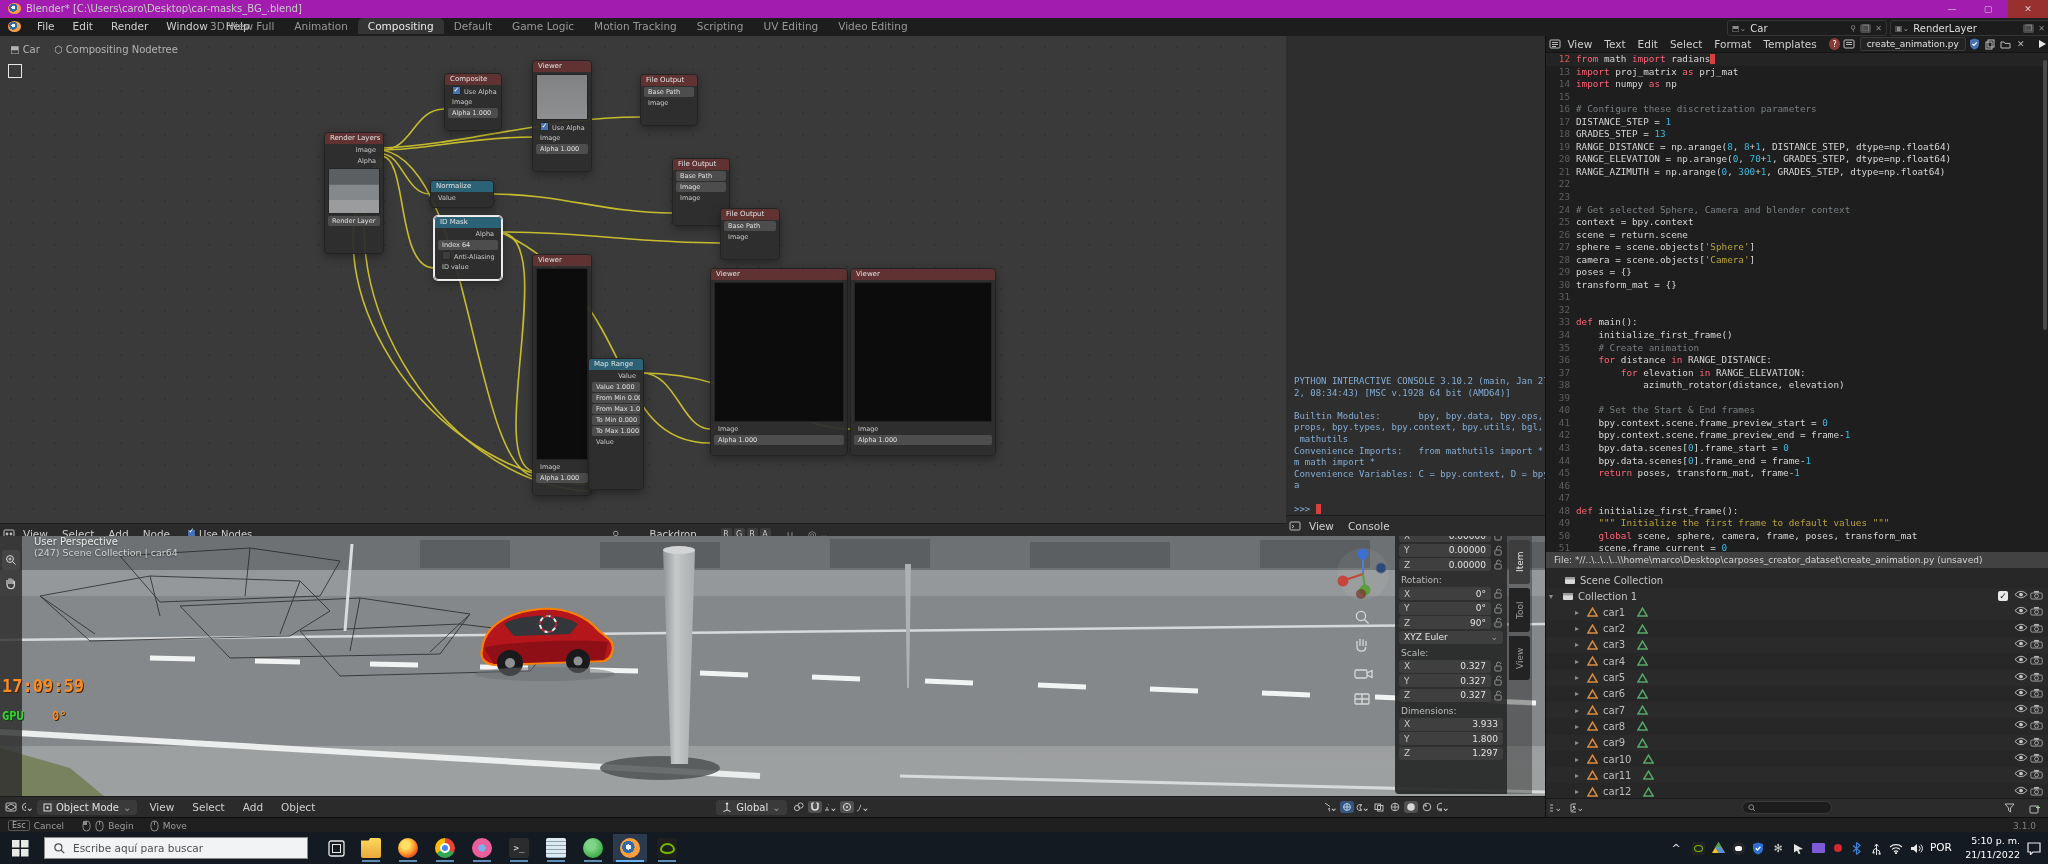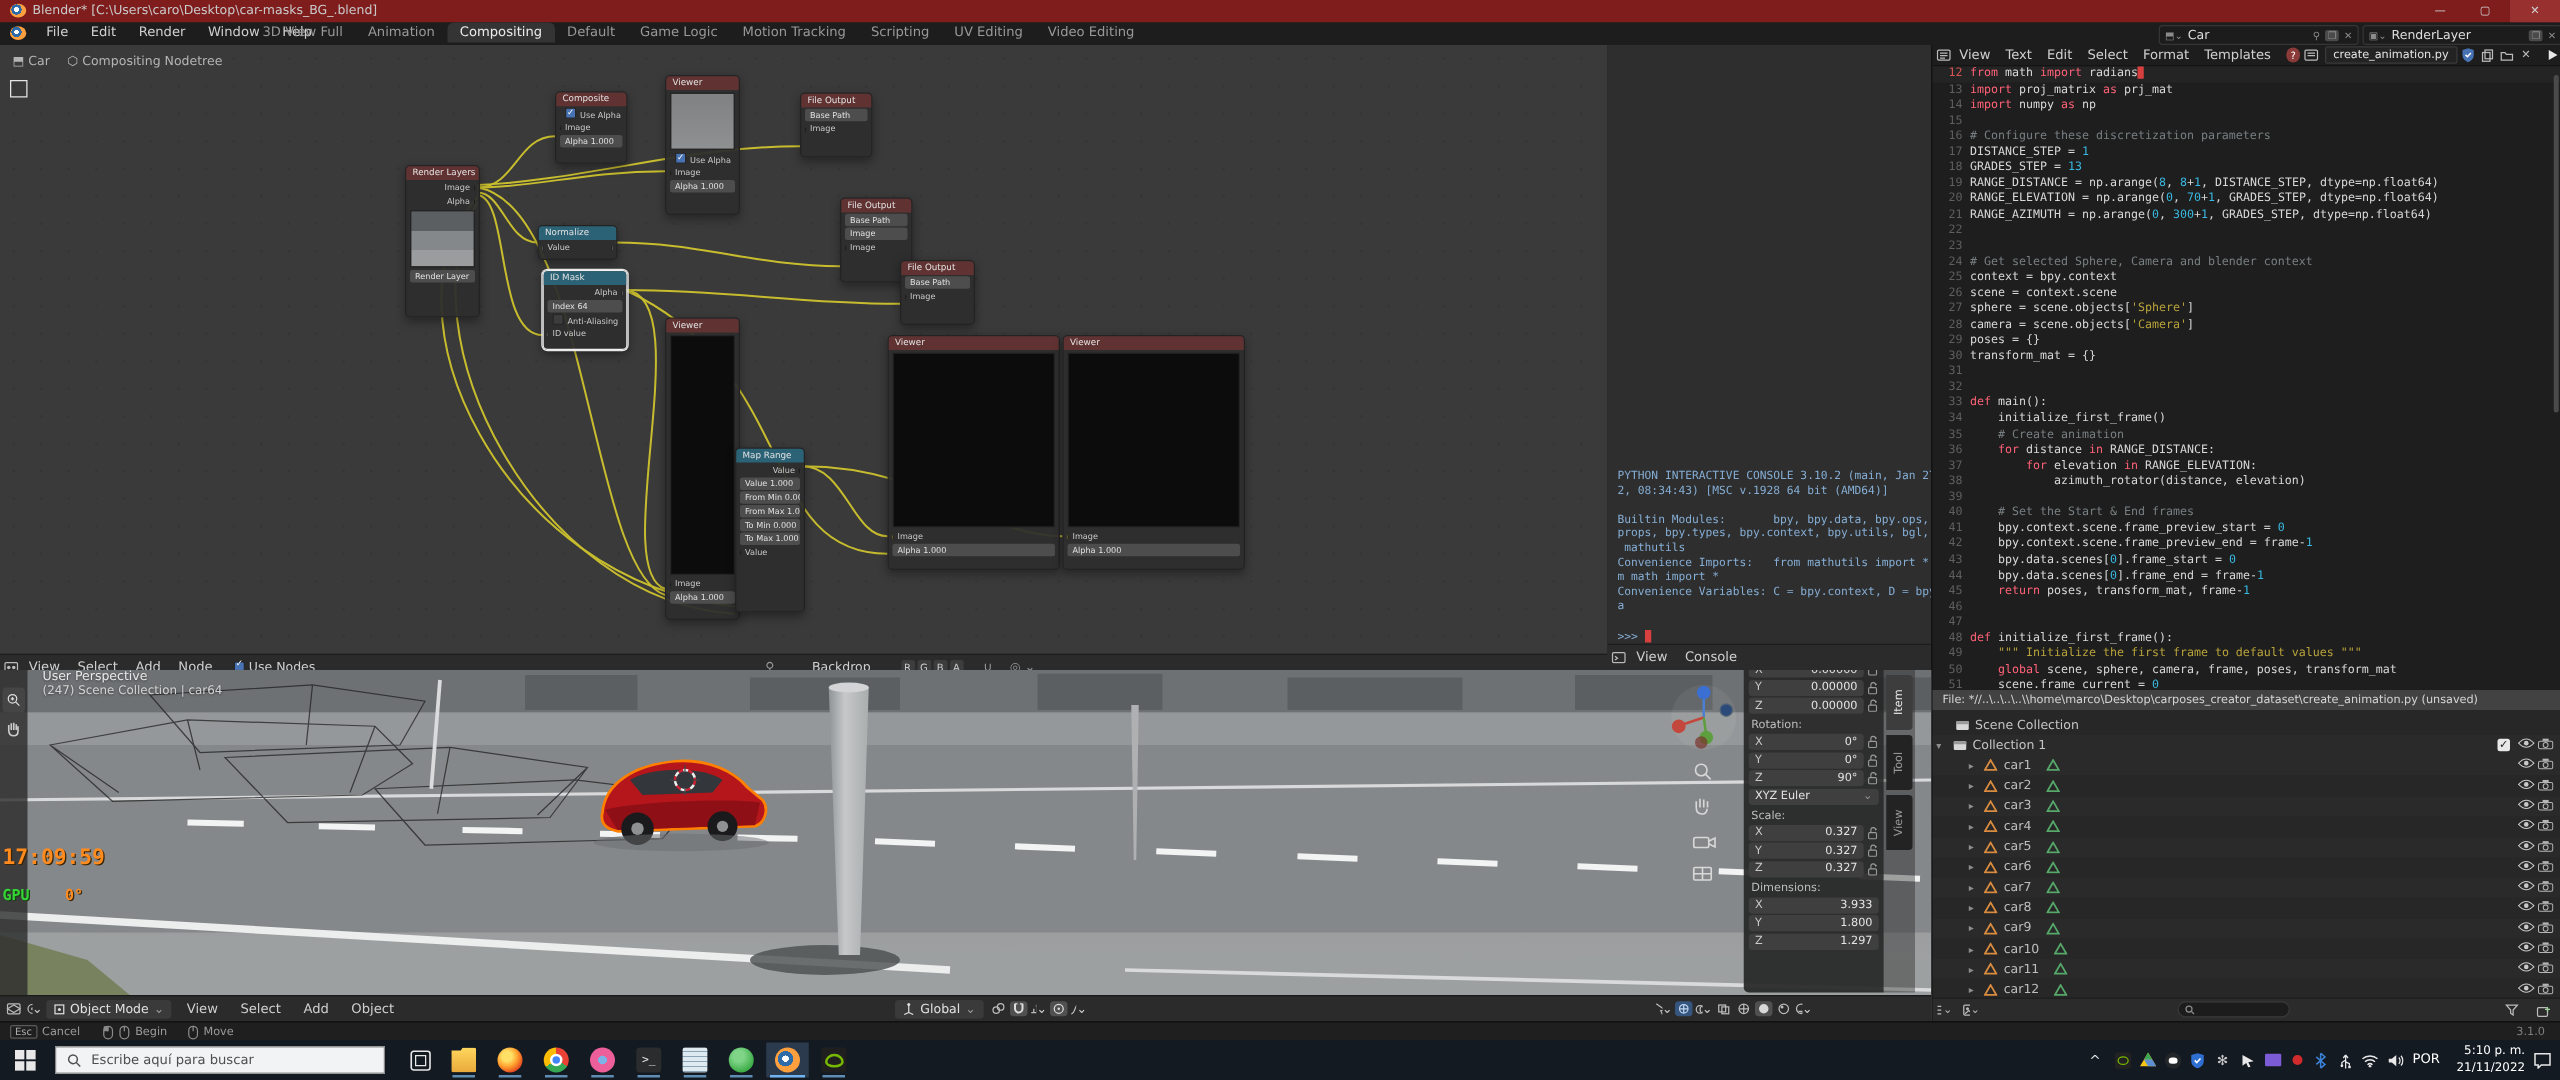--- a/index.html
+++ b/index.html
@@ -1,20 +1,20 @@
 <!DOCTYPE html>
 <html><head>
 <meta charset="utf-8">
 <style>
   html,body{margin:0;padding:0;background:#000;}
   #root{position:relative;width:2048px;height:864px;overflow:hidden;background:#1d1d1d;
         font-family:"DejaVu Sans","Liberation Sans",sans-serif;-webkit-font-smoothing:antialiased;}
   .abs{position:absolute;}
   
-  #titlebar{left:0;top:0;width:2048px;height:18px;background:#7f1d1d;color:#c9c9c9;font-size:10px;}
+  #titlebar{left:0;top:0;width:2048px;height:18px;background:#a21caf;color:#c9c9c9;font-size:10px;}
   #titlebar .ttl{position:absolute;left:26px;top:3px;}
   .blogo{position:absolute;left:8px;top:3px;width:13px;height:11px;border-radius:50%;
          background:radial-gradient(circle at 40% 42%,#fff 0 18%,#2d6ca8 19% 40%,#ff9f3e 41% 100%);}
   .wbtn{position:absolute;top:0;height:18px;width:36px;color:#cfcfcf;font-size:9px;text-align:center;line-height:18px;}
   
   #topbar{left:0;top:18px;width:2048px;height:18px;background:#1d1d1d;border-bottom:1px solid #101010;}
   #menus-main{position:absolute;left:28px;top:0;display:flex;}
   .menu{padding:2px 9px;font-size:10.5px;color:#cfcfcf;}
   #tabs{position:absolute;left:200px;top:0;display:flex;}
   .tab{padding:2px 10px;font-size:10.5px;color:#989898;border-radius:5px 5px 0 0;}
@@ -391,21 +391,21 @@
         <div class="cl"><div class="ln">16</div><div class="ct"><span class="c-com"># Configure these discretization parameters</span></div></div>
         <div class="cl"><div class="ln">17</div><div class="ct">DISTANCE_STEP = <span class="c-num">1</span></div></div>
         <div class="cl"><div class="ln">18</div><div class="ct">GRADES_STEP = <span class="c-num">13</span></div></div>
         <div class="cl"><div class="ln">19</div><div class="ct">RANGE_DISTANCE = np.arange(<span class="c-num">8</span>, <span class="c-num">8</span>+<span class="c-num">1</span>, DISTANCE_STEP, dtype=np.float64)</div></div>
         <div class="cl"><div class="ln">20</div><div class="ct">RANGE_ELEVATION = np.arange(<span class="c-num">0</span>, <span class="c-num">70</span>+<span class="c-num">1</span>, GRADES_STEP, dtype=np.float64)</div></div>
         <div class="cl"><div class="ln">21</div><div class="ct">RANGE_AZIMUTH = np.arange(<span class="c-num">0</span>, <span class="c-num">300</span>+<span class="c-num">1</span>, GRADES_STEP, dtype=np.float64)</div></div>
         <div class="cl"><div class="ln">22</div><div class="ct"></div></div>
         <div class="cl"><div class="ln">23</div><div class="ct"></div></div>
         <div class="cl"><div class="ln">24</div><div class="ct"><span class="c-com"># Get selected Sphere, Camera and blender context</span></div></div>
         <div class="cl"><div class="ln">25</div><div class="ct">context = bpy.context</div></div>
-        <div class="cl"><div class="ln">26</div><div class="ct">scene = context.scene</div></div>
+        <div class="cl"><div class="ln">26</div><div class="ct">scene = return.scene</div></div>
         <div class="cl"><div class="ln">27</div><div class="ct">sphere = scene.objects[<span class="c-str">'Sphere'</span>]</div></div>
         <div class="cl"><div class="ln">28</div><div class="ct">camera = scene.objects[<span class="c-str">'Camera'</span>]</div></div>
         <div class="cl"><div class="ln">29</div><div class="ct">poses = {}</div></div>
         <div class="cl"><div class="ln">30</div><div class="ct">transform_mat = {}</div></div>
         <div class="cl"><div class="ln">31</div><div class="ct"></div></div>
         <div class="cl"><div class="ln">32</div><div class="ct"></div></div>
         <div class="cl"><div class="ln">33</div><div class="ct"><span class="c-kw">def</span> main():</div></div>
         <div class="cl"><div class="ln">34</div><div class="ct">    initialize_first_frame()</div></div>
         <div class="cl"><div class="ln">35</div><div class="ct">    <span class="c-com"># Create animation</span></div></div>
         <div class="cl"><div class="ln">36</div><div class="ct">    <span class="c-kw">for</span> distance <span class="c-kw">in</span> RANGE_DISTANCE:</div></div>

